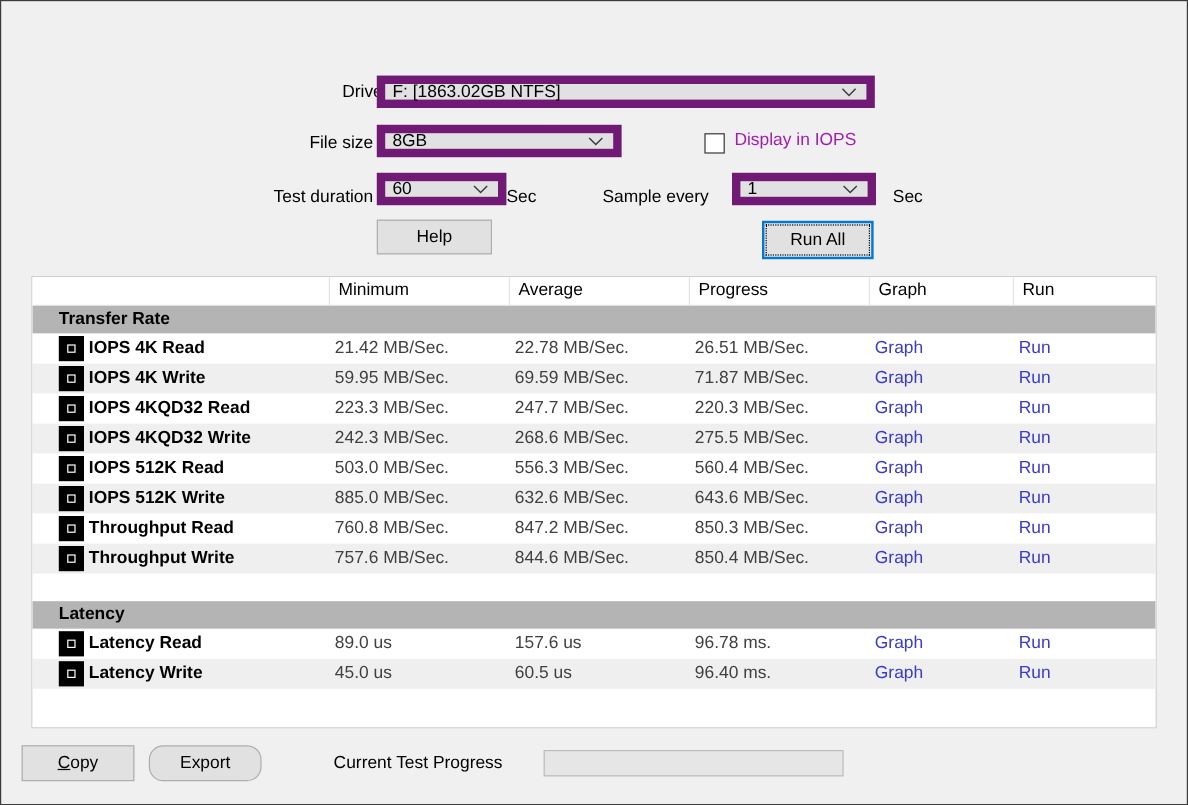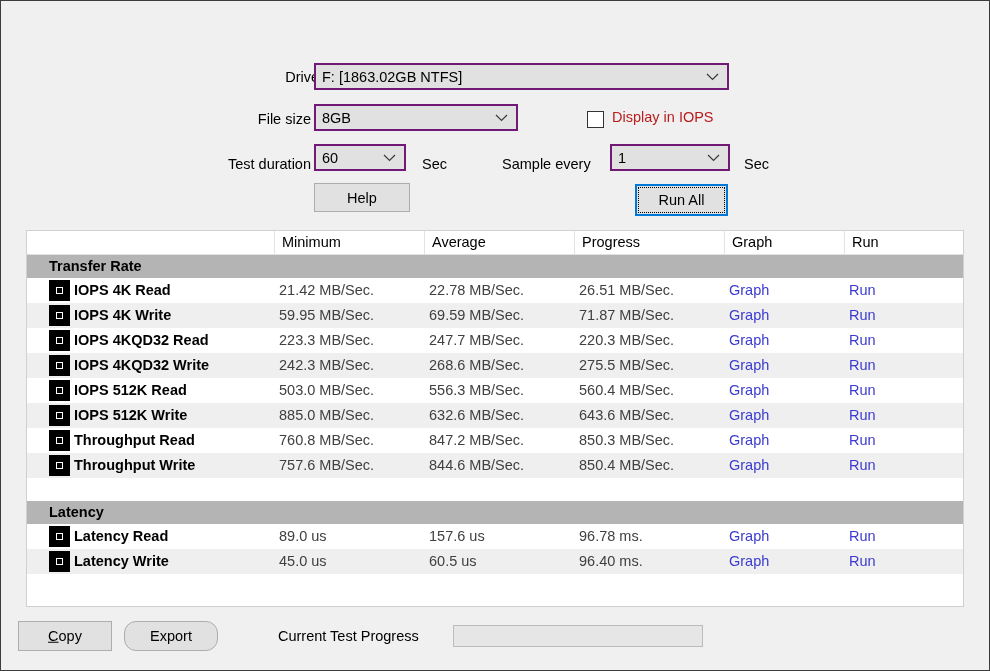--- a/index.html
+++ b/index.html
@@ -54,21 +54,21 @@
     position: absolute;
     font-size: 14.5px;
     color: #000000;
     white-space: nowrap;
     text-align: right;
   }
   .combo {
     position: absolute;
     box-sizing: border-box;
     background: #e1e1e1;
-    border: 2px solid #701a75;
+    border: 7px solid #701a75;
     font-size: 14.5px;
     color: #000000;
     cursor: default;
   }
   .combo .combo-value {
     position: absolute;
     left: 6px;
     top: 50%;
     transform: translateY(-50%);
     white-space: nowrap;
@@ -125,21 +125,21 @@
     box-sizing: border-box;
     background: #ffffff;
     border: 1px solid #333333;
   }
   #iops-check-label {
     position: absolute;
     left: 25px;
     top: 0px;
     font-size: 14.5px;
     white-space: nowrap;
-    color: #b91c1c;
+    color: #a21caf;
   }
 
   
   #table-panel {
     position: absolute;
     left: 25px;
     top: 229px;
     width: 938px;
     height: 377px;
     box-sizing: border-box;
@@ -285,21 +285,21 @@
         </svg>
     </span>
   </div>
 
   <div id="iops-check-wrap">
     <span id="iops-checkbox"></span>
     <span id="iops-check-label">Display in IOPS</span>
   </div>
 
   <div class="form-label" style="left:180px; top:155px; width:130px;">Test duration</div>
-  <div class="combo" style="left:313px; top:143px; width:92px; height:27px;">
+  <div class="combo" style="left:313px; top:143px; width:108px; height:27px;">
     <span class="combo-value">60</span>
     <span class="chev">
       <svg width="13" height="8" viewBox="0 0 13 8">
           <polyline points="1,1 6.5,6.5 12,1" fill="none" stroke="#3a3a3a" stroke-width="1.2"></polyline>
         </svg>
     </span>
   </div>
   <div class="form-label" style="left:421px; top:155px;">Sec</div>
 
   <div class="form-label" style="left:501px; top:155px;">Sample every</div>

